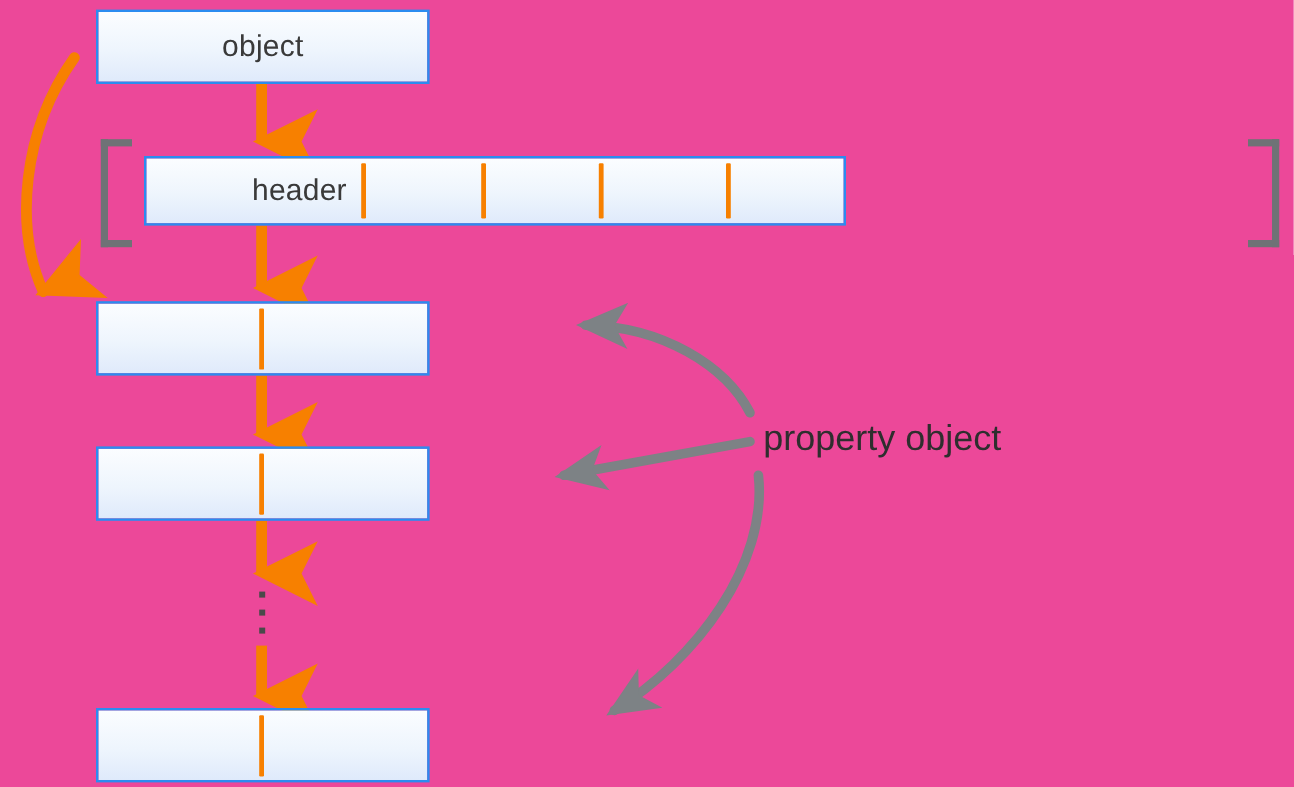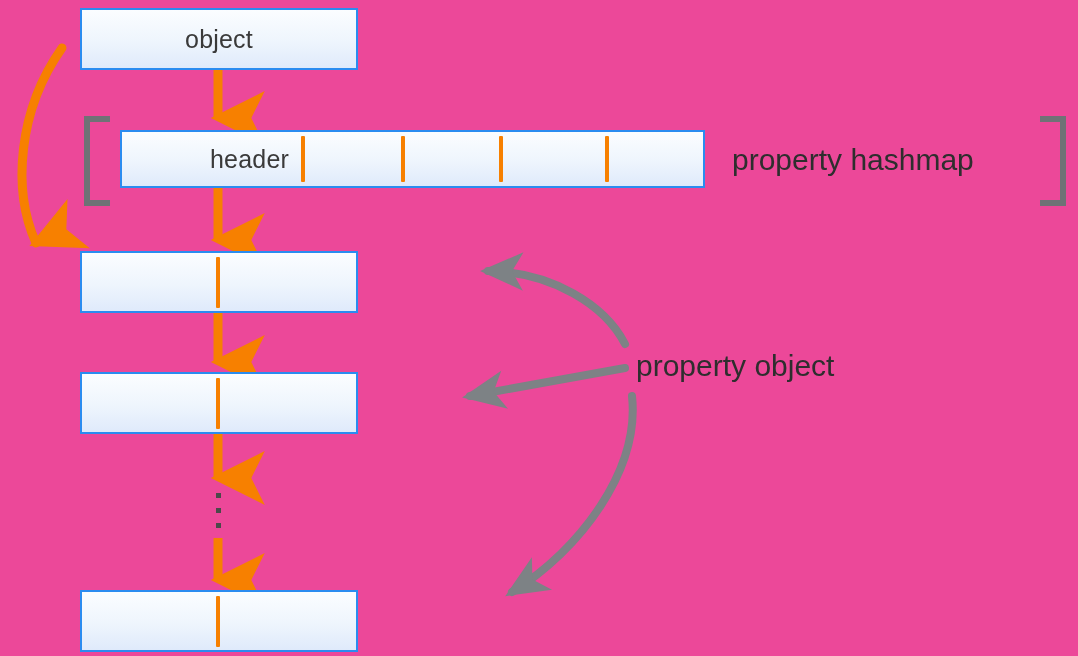--- a/index.html
+++ b/index.html
@@ -131,17 +131,16 @@
   <div class="tick" style="left:216px; top:378px; height:51px;"></div>
   <div class="tick" style="left:216px; top:596px; height:51px;"></div>
 
   <div class="ellipsis-dot" style="left:216px; top:493px;"></div>
   <div class="ellipsis-dot" style="left:216px; top:508px;"></div>
   <div class="ellipsis-dot" style="left:216px; top:523px;"></div>
 
   <div class="bracket left" style="left:84px; top:116px; height:90px;"></div>
   <div class="bracket right" style="left:1040px; top:116px; height:90px;"></div>
 
-  <div class="plain-text" style="left:732px; top:145px;">property hashmap</div>
 
   <div class="plain-text" style="left:636px; top:351px;">property object</div>
 
 </div>
 
 </body></html>

